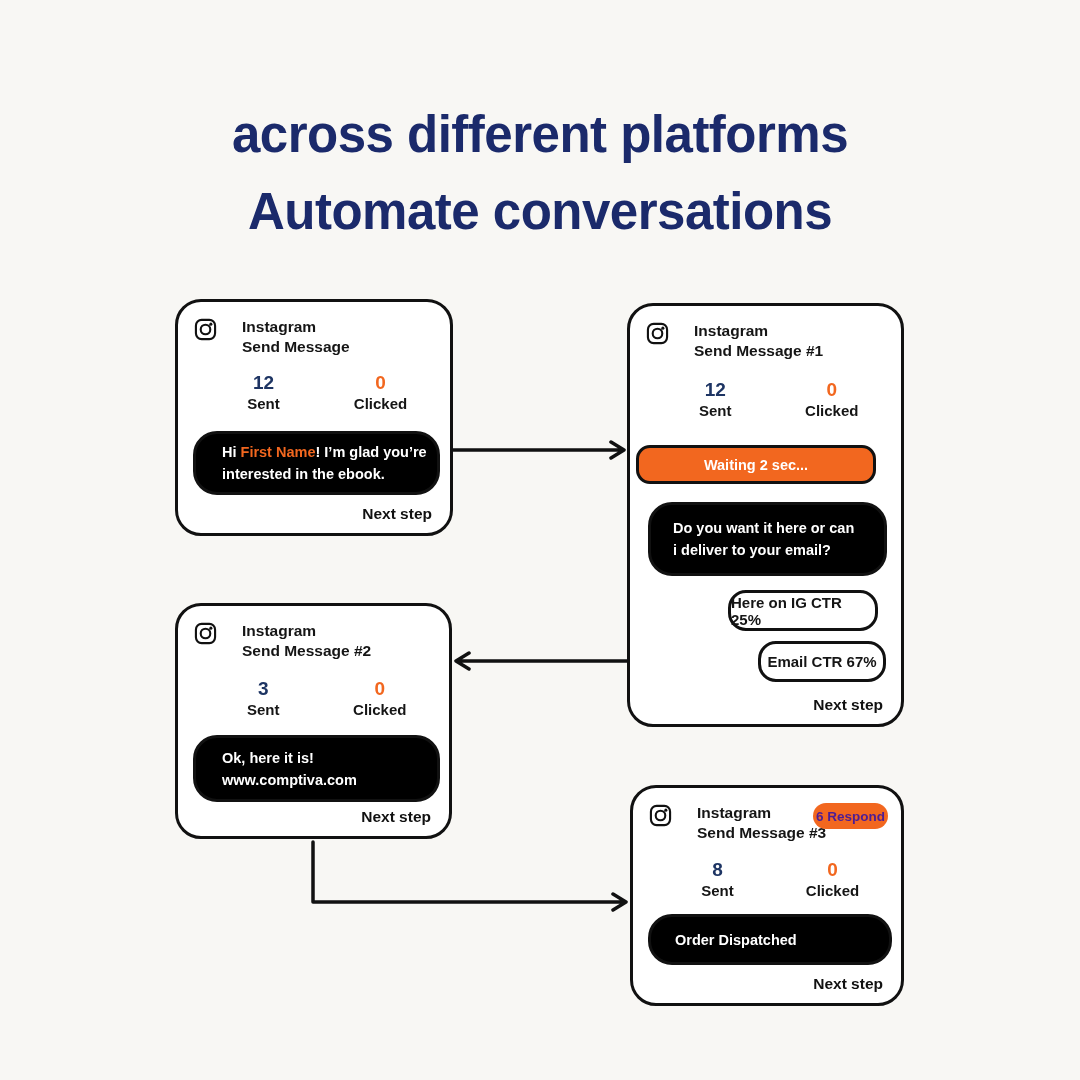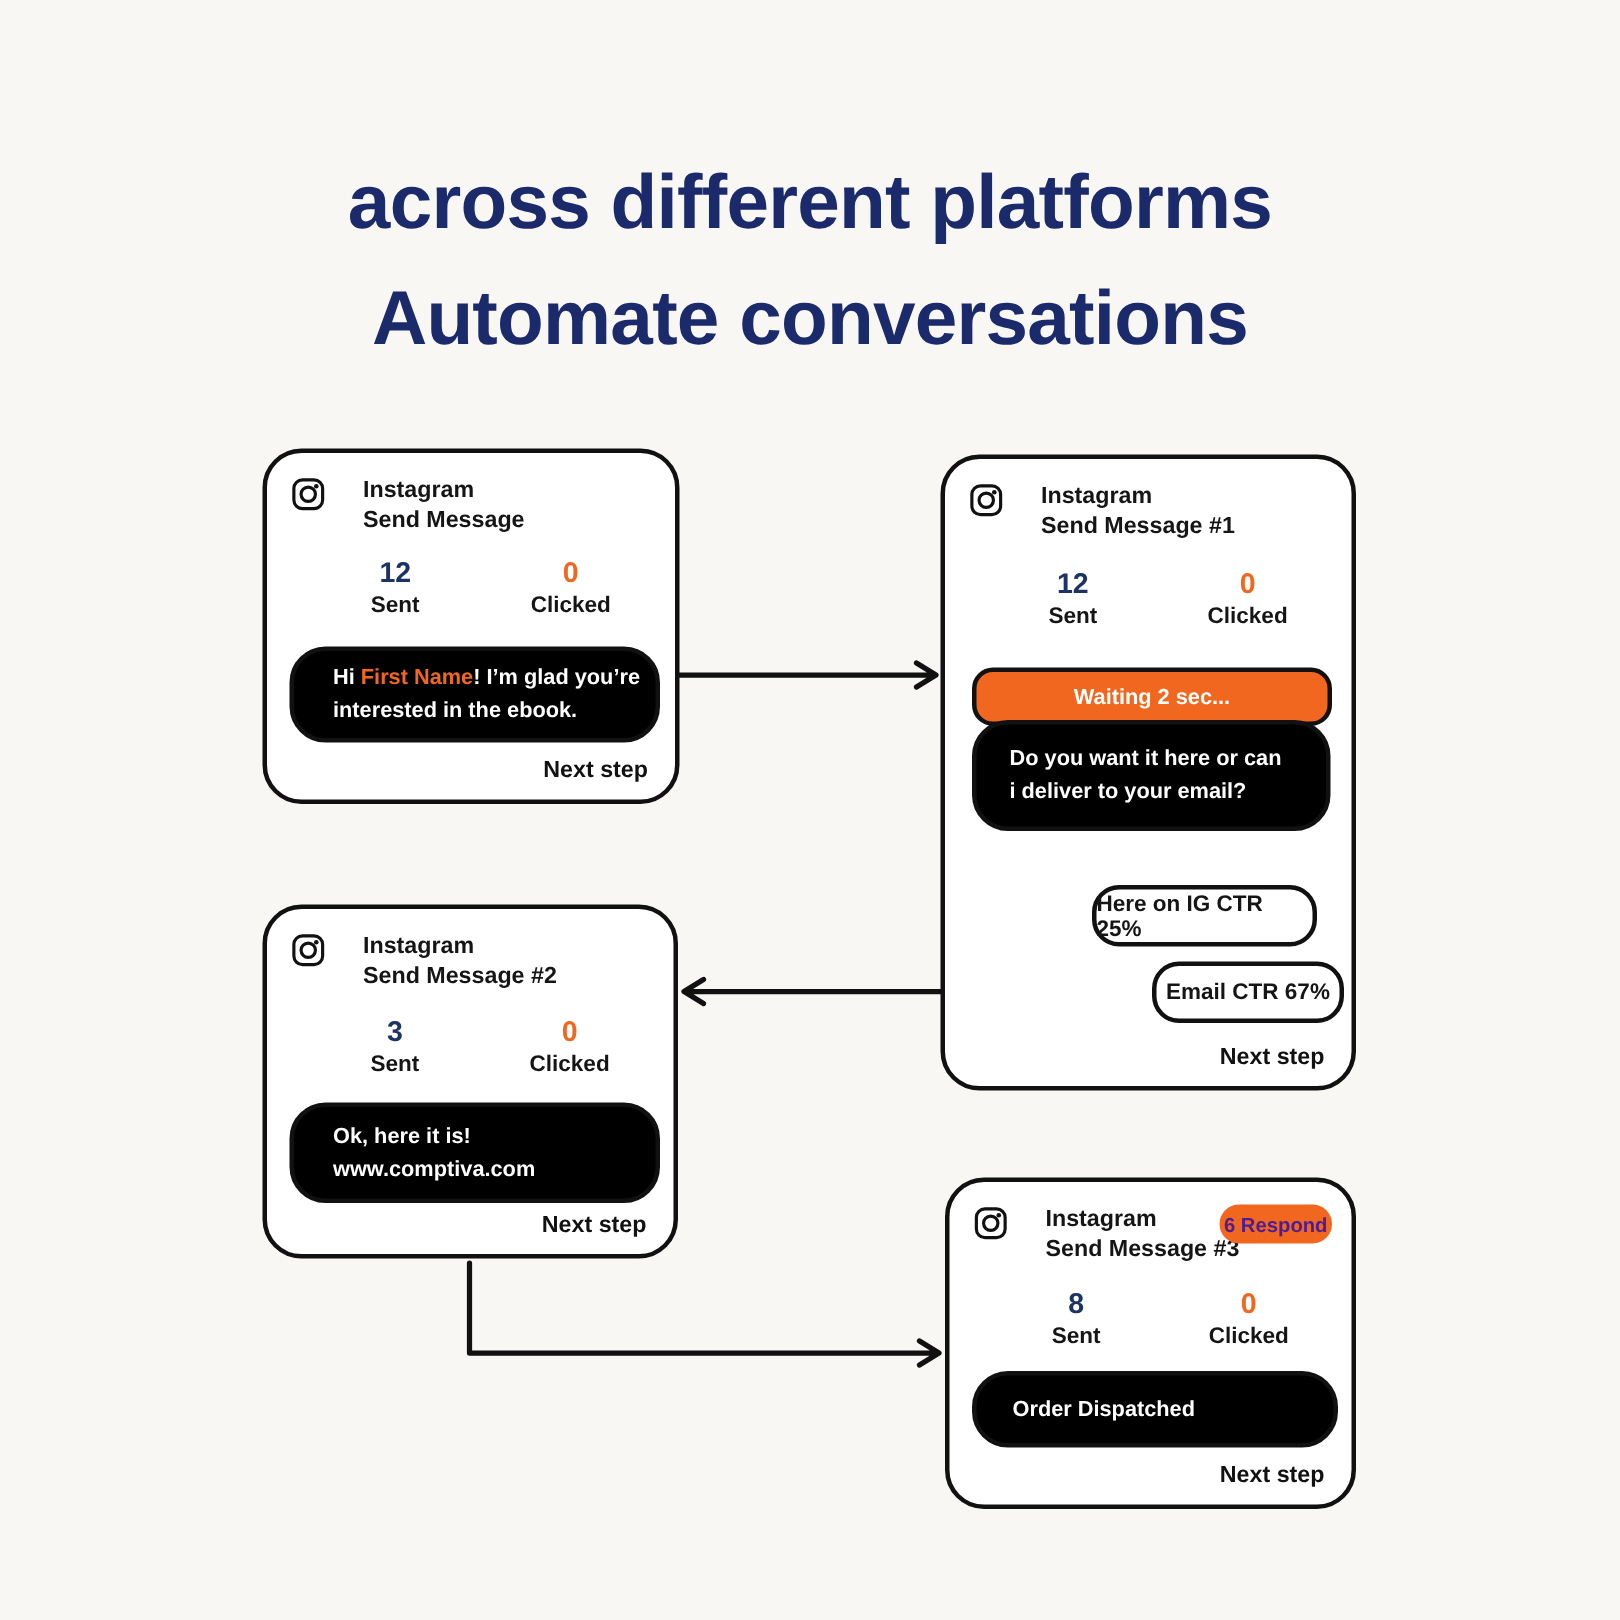--- a/index.html
+++ b/index.html
@@ -41,24 +41,24 @@
   .badge{position:absolute;background:#f2671f;color:#4c1d95;border-radius:14px;font-size:13.5px;font-weight:bold;
          display:flex;align-items:center;justify-content:center;}
 
   .next{position:absolute;right:18px;bottom:10px;font-size:15.5px;font-weight:bold;color:#111;}
 
   
   .card1 .stats{top:70px;}
   .card1 .msg{top:129px;left:15px;width:247px;height:64px;padding-left:26px;padding-right:6px;}
   
   .card2 .stats{top:73px;}
-  .card2 .wait{top:139px;left:18px;width:240px;height:39px;}
-  .card2 .question{top:174px;left:18px;width:239px;height:74px;padding-left:22px;}
+  .card2 .wait{top:139px;left:6px;width:240px;height:39px;}
+  .card2 .question{top:196px;left:18px;width:239px;height:74px;padding-left:22px;}
   .card2 .opt1{top:284px;right:23px;width:150px;height:41px;}
-  .card2 .opt2{top:335px;right:5px;width:128px;height:41px;}
+  .card2 .opt2{top:335px;right:15px;width:128px;height:41px;}
   
   .card3 .stats{top:72px;}
   .card3 .msg{top:129px;left:15px;width:247px;height:67px;padding-left:26px;}
   
   .card4 .badge{top:15px;right:13px;width:75px;height:26px;}
   .card4 .stats{top:71px;}
   .card4 .msg{top:126px;left:15px;width:244px;height:51px;padding-left:24px;}
 </style>
 </head>
 <body>

